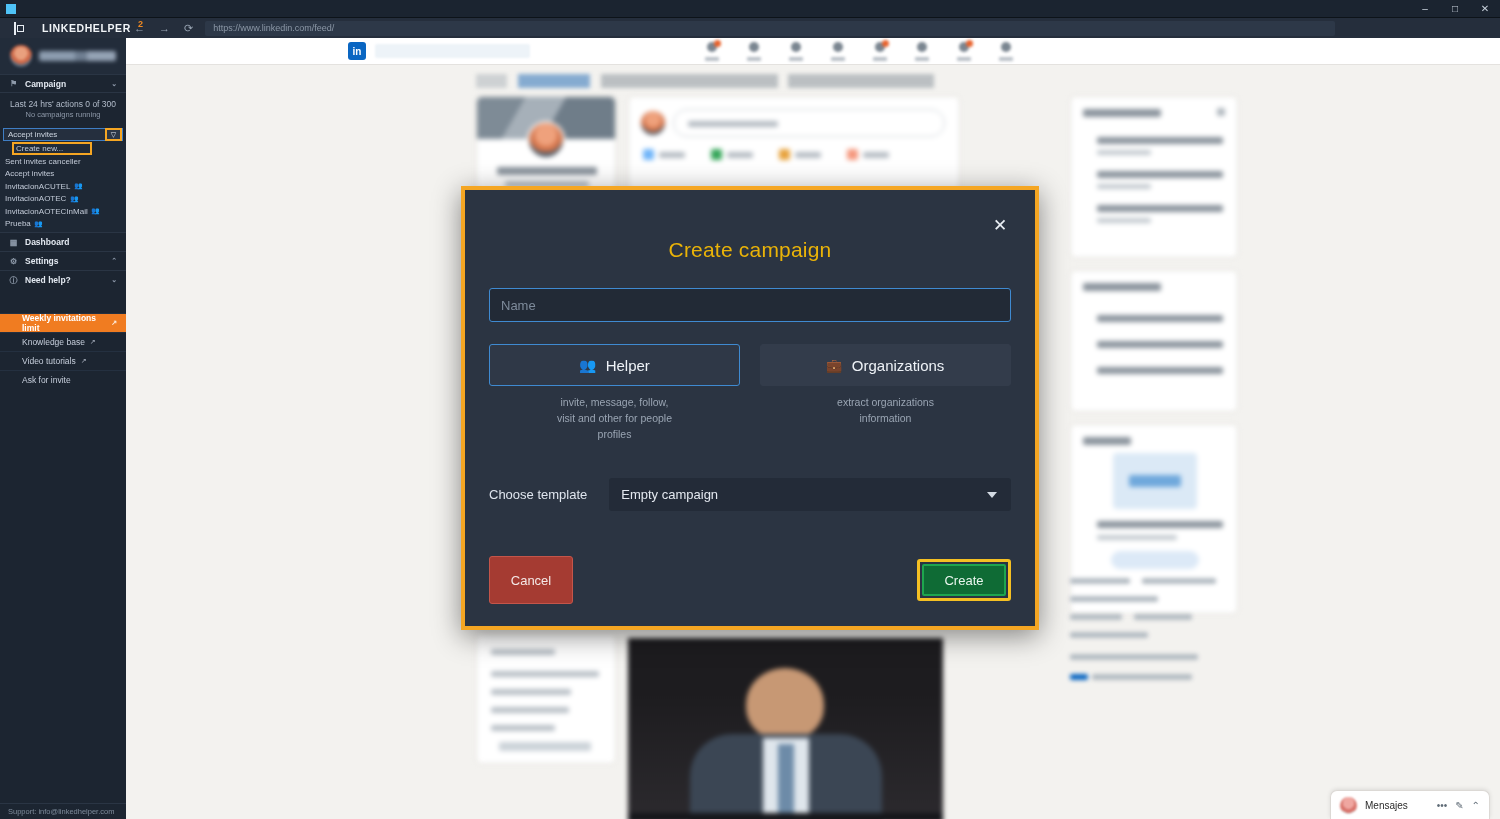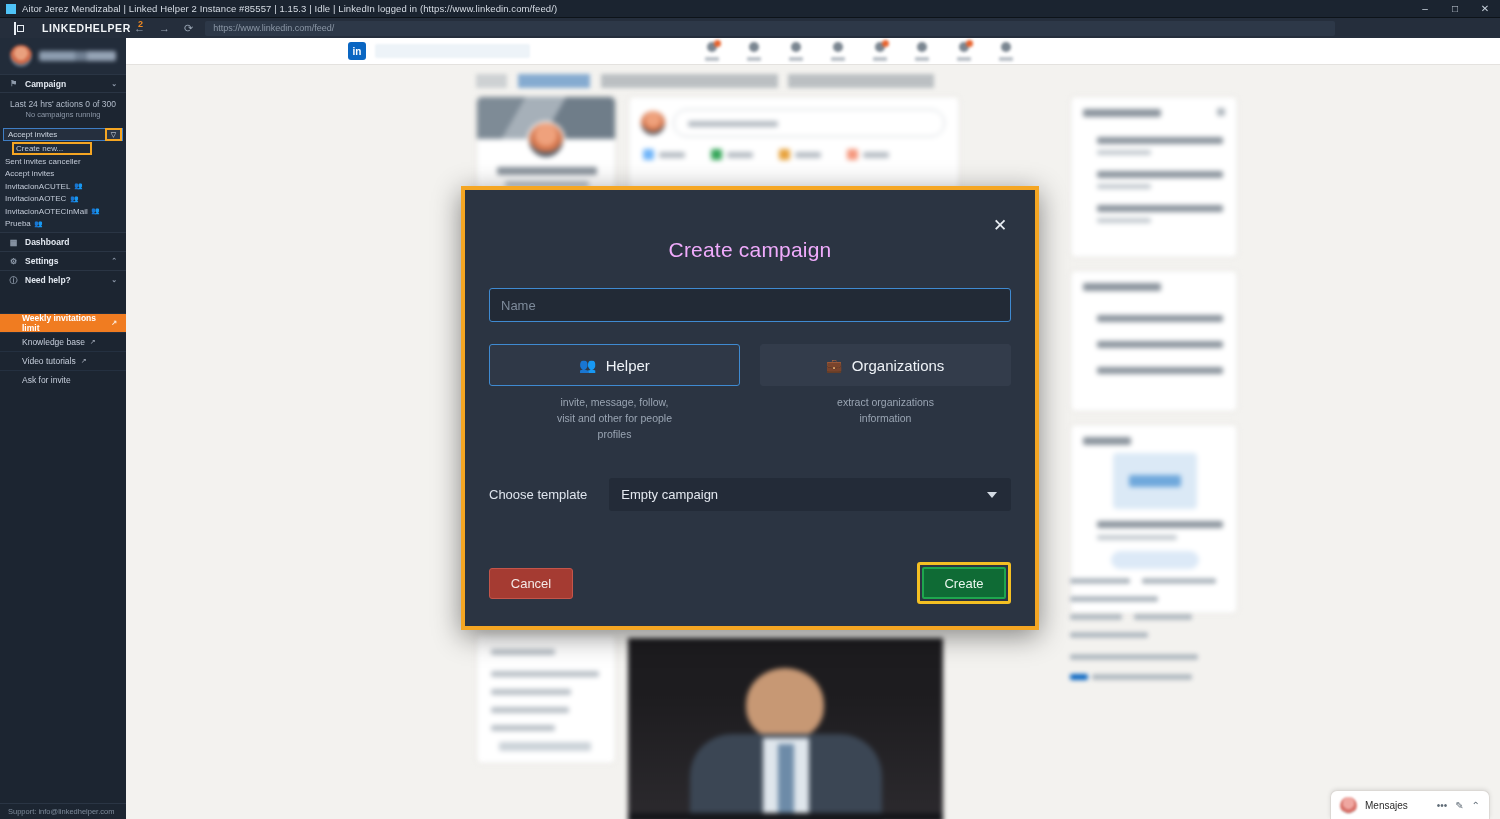--- a/index.html
+++ b/index.html
@@ -288,21 +288,21 @@
     display: flex; flex-direction: column; align-items: center;
     box-shadow: 0 6px 26px rgba(0,0,0,.45);
   }
   .modal .close {
     position: absolute; right: 24px; top: 24px; width: 22px; height: 22px;
     display: flex; align-items: center; justify-content: center;
     color: #e9eef4; font-size: 17px; cursor: pointer; font-weight: 300;
     line-height: 1;
   }
   .modal h1 {
-    margin-top: 48px; font-size: 21px; font-weight: 400; color: #f0abfc;
+    margin-top: 48px; font-size: 21px; font-weight: 400; color: #eab308;
     letter-spacing: .2px;
   }
   .name-input {
     margin-top: 26px; width: 522px; height: 34px; background: #222a36;
     border: 1px solid #3f8ad1; border-radius: 3px; color: #eef2f7;
     font-size: 13px; padding: 0 11px; outline: none;
     font-family: "Liberation Sans", sans-serif;
   }
   .name-input::placeholder { color: #7e8b9b; }
 
@@ -334,21 +334,21 @@
     position: absolute; right: 14px; top: 50%; transform: translateY(-50%);
     border-left: 5px solid transparent; border-right: 5px solid transparent;
     border-top: 6px solid #d3dae3;
   }
 
   .btn-row {
     margin-top: auto; margin-bottom: 22px; width: 522px;
     display: flex; justify-content: space-between; align-items: center;
   }
   .btn-cancel {
-    width: 84px; height: 31px; background: #a53b32; border: 1px solid #c4554a;
+    width: 84px; height: 48px; background: #a53b32; border: 1px solid #c4554a;
     border-radius: 3px; color: #f4e9e7; font-size: 13px; cursor: pointer;
     font-family: "Liberation Sans", sans-serif;
   }
   .create-wrap { border: 3px solid #f5c023; padding: 2px; border-radius: 3px; }
   .btn-create {
     width: 84px; height: 32px; background: #0f6b35; border: 2px solid #1ea64e;
     border-radius: 2px; color: #eaf6ee; font-size: 13px; cursor: pointer;
     font-family: "Liberation Sans", sans-serif;
   }
 
@@ -367,21 +367,20 @@
   .msgbar .mtitle { font-size: 10px; color: #2b2b2b; flex: 1; }
   .msgbar .mic { color: #5f6b76; font-size: 10px; cursor: pointer; }
 </style>
 </head>
 <body>
 
 <div id="app">
 
   <div class="titlebar">
     <div class="tb-ico"></div>
-    <div class="tb-text">Aitor Jerez Mendizabal | Linked Helper 2 Instance #85557 | 1.15.3 | Idle | LinkedIn logged in (https://www.linkedin.com/feed/)</div>
     <div class="wincontrols">
       <div>–</div>
       <div>□</div>
       <div>✕</div>
     </div>
   </div>
 
   <div class="lh-top">
     <div class="lh-logo">
       <div class="sq"></div>

